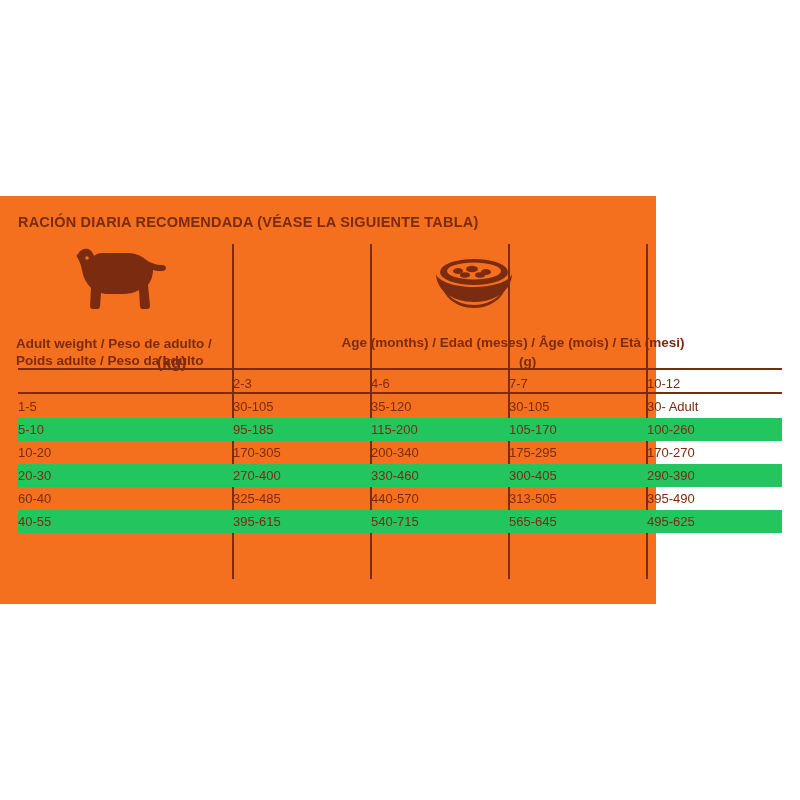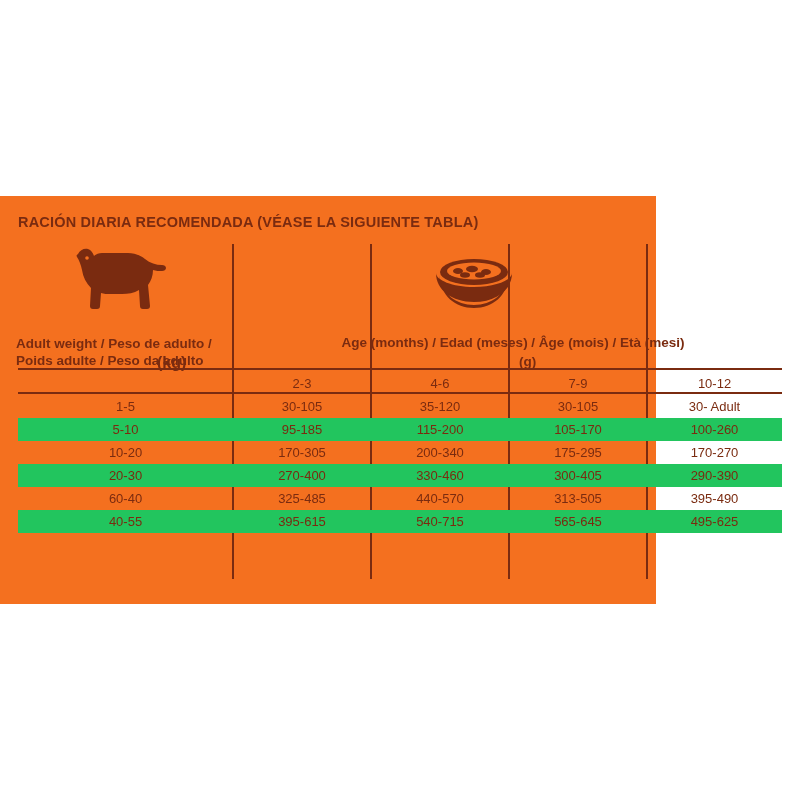--- a/index.html
+++ b/index.html
@@ -97,21 +97,21 @@
     position: absolute;
     left: 18px;
     top: 176px;
     width: 764px;
     border-collapse: collapse;
     table-layout: fixed;
   }
   .table td {
     height: 23px;
     font-size: 13px;
-    text-align: center;
+    text-align: left;
     color: #7a2b10;
     padding: 0;
   }
   .table tr.alt td {
     background: #22c55e;
   }
   .col-w { width: 215px; }
   .col-a { width: 138px; }
   .col-b { width: 138px; }
   .col-c { width: 138px; }
@@ -203,21 +203,21 @@
         <col class="col-a">
         <col class="col-b">
         <col class="col-c">
         <col class="col-d">
     </colgroup>
     <tbody>
       <tr class="subhdr">
         <td></td>
         <td>2-3</td>
         <td>4-6</td>
-        <td>7-9</td>
+        <td>7-7</td>
         <td>10-12</td>
       </tr>
       <tr>
         <td>1-5</td>
         <td>30-105</td>
         <td>35-120</td>
         <td>30-105</td>
         <td>30- Adult</td>
       </tr>
       <tr class="alt">

